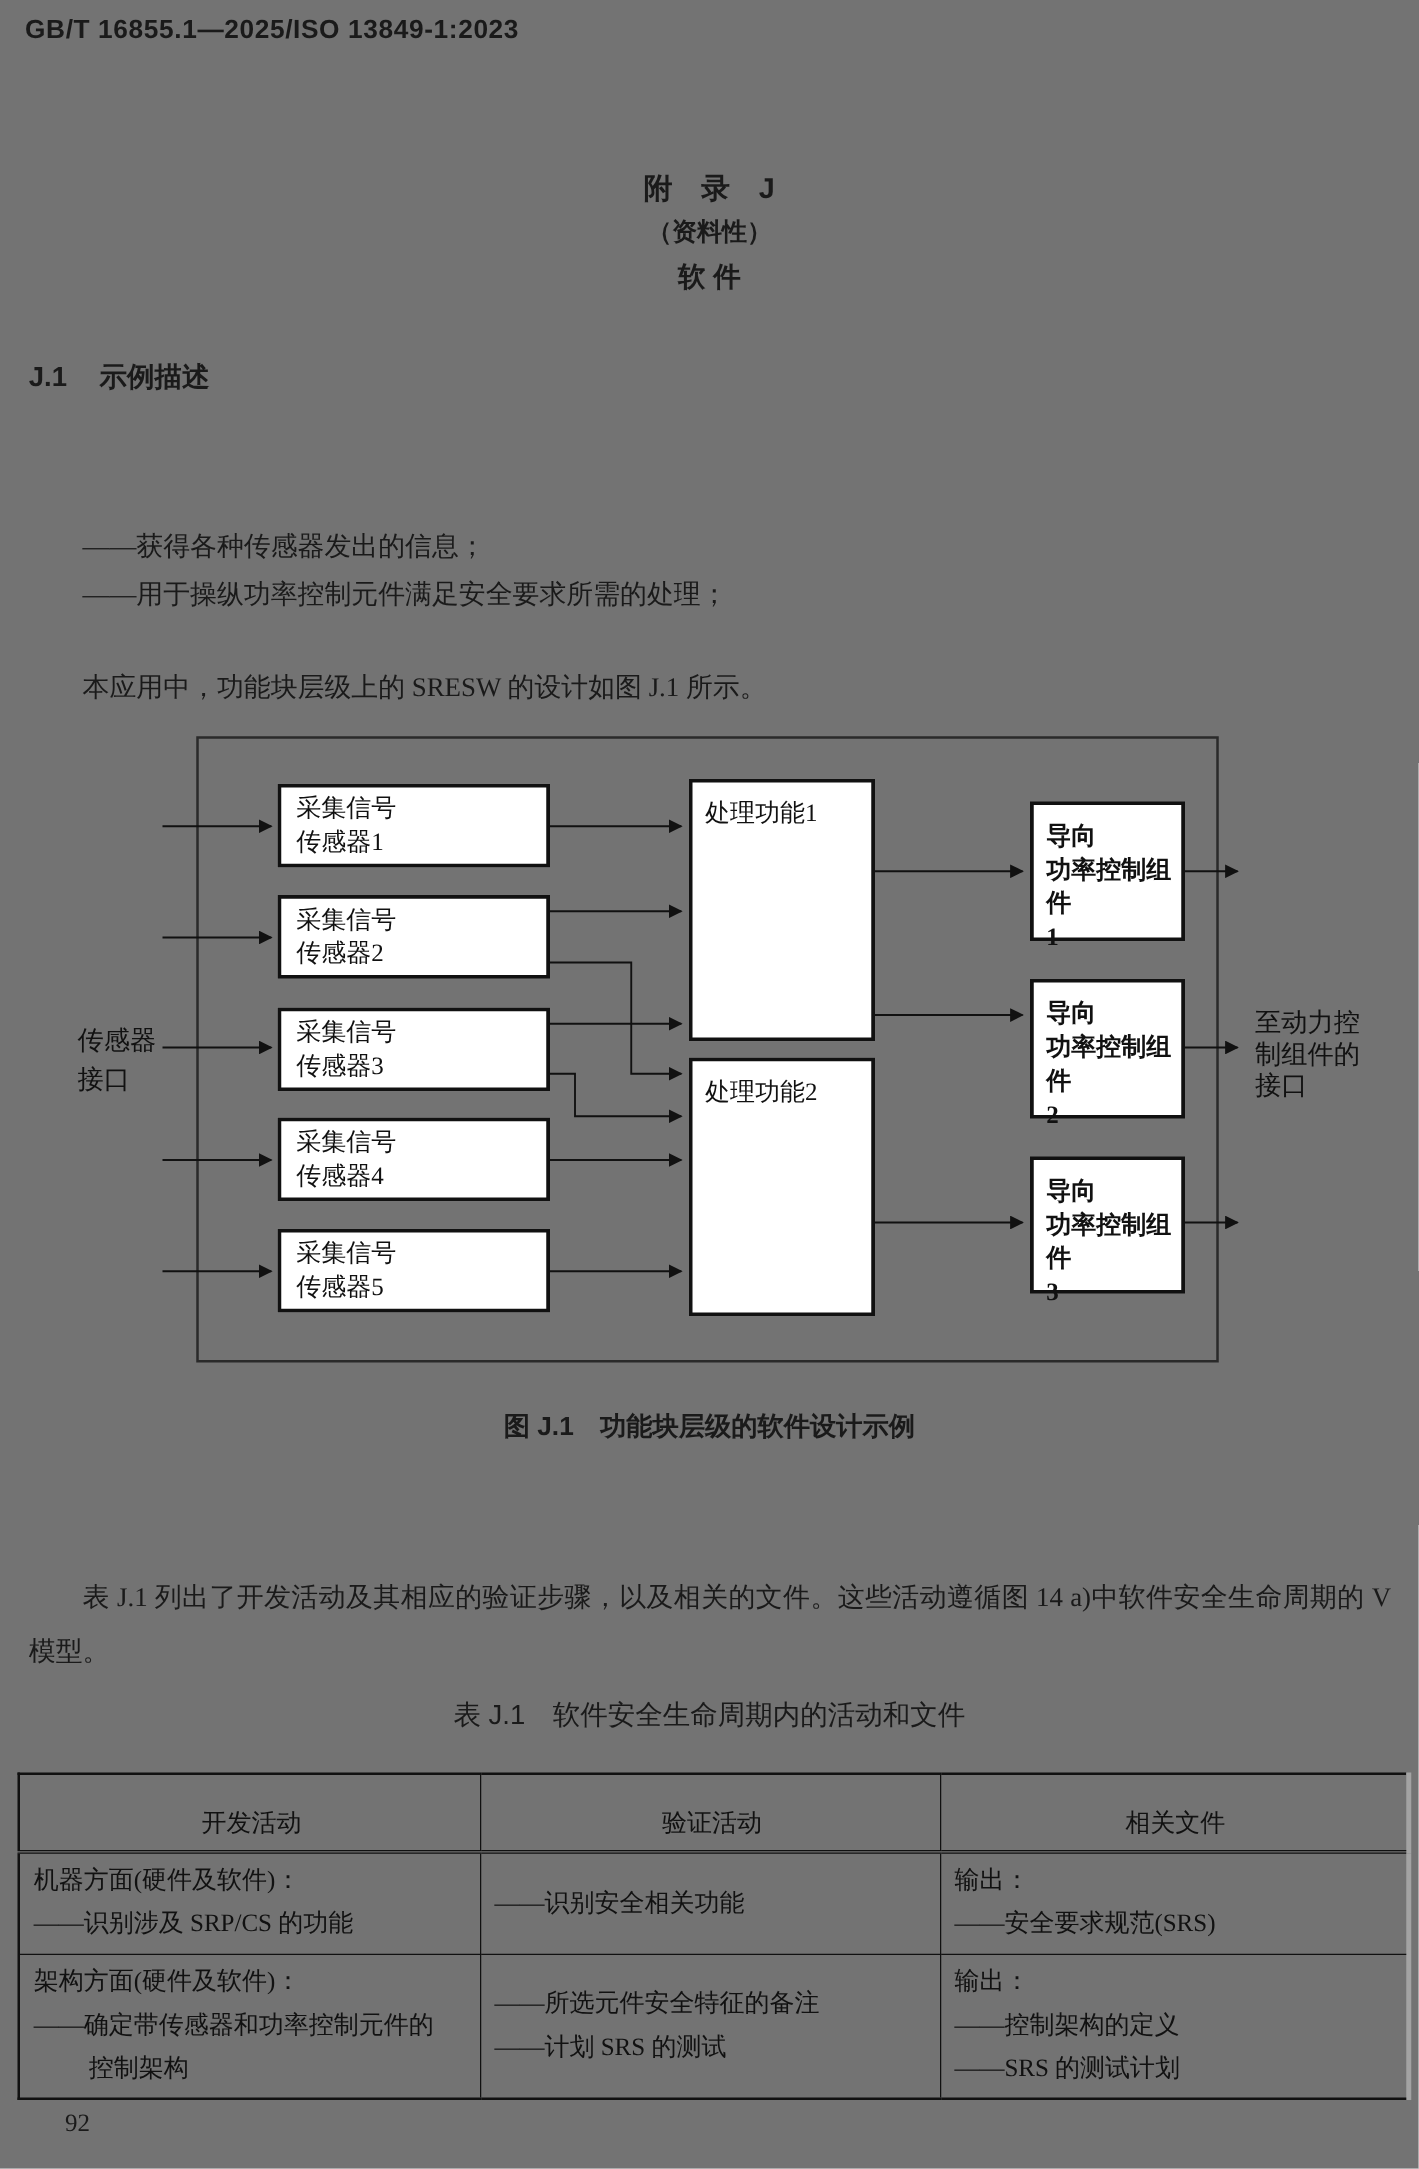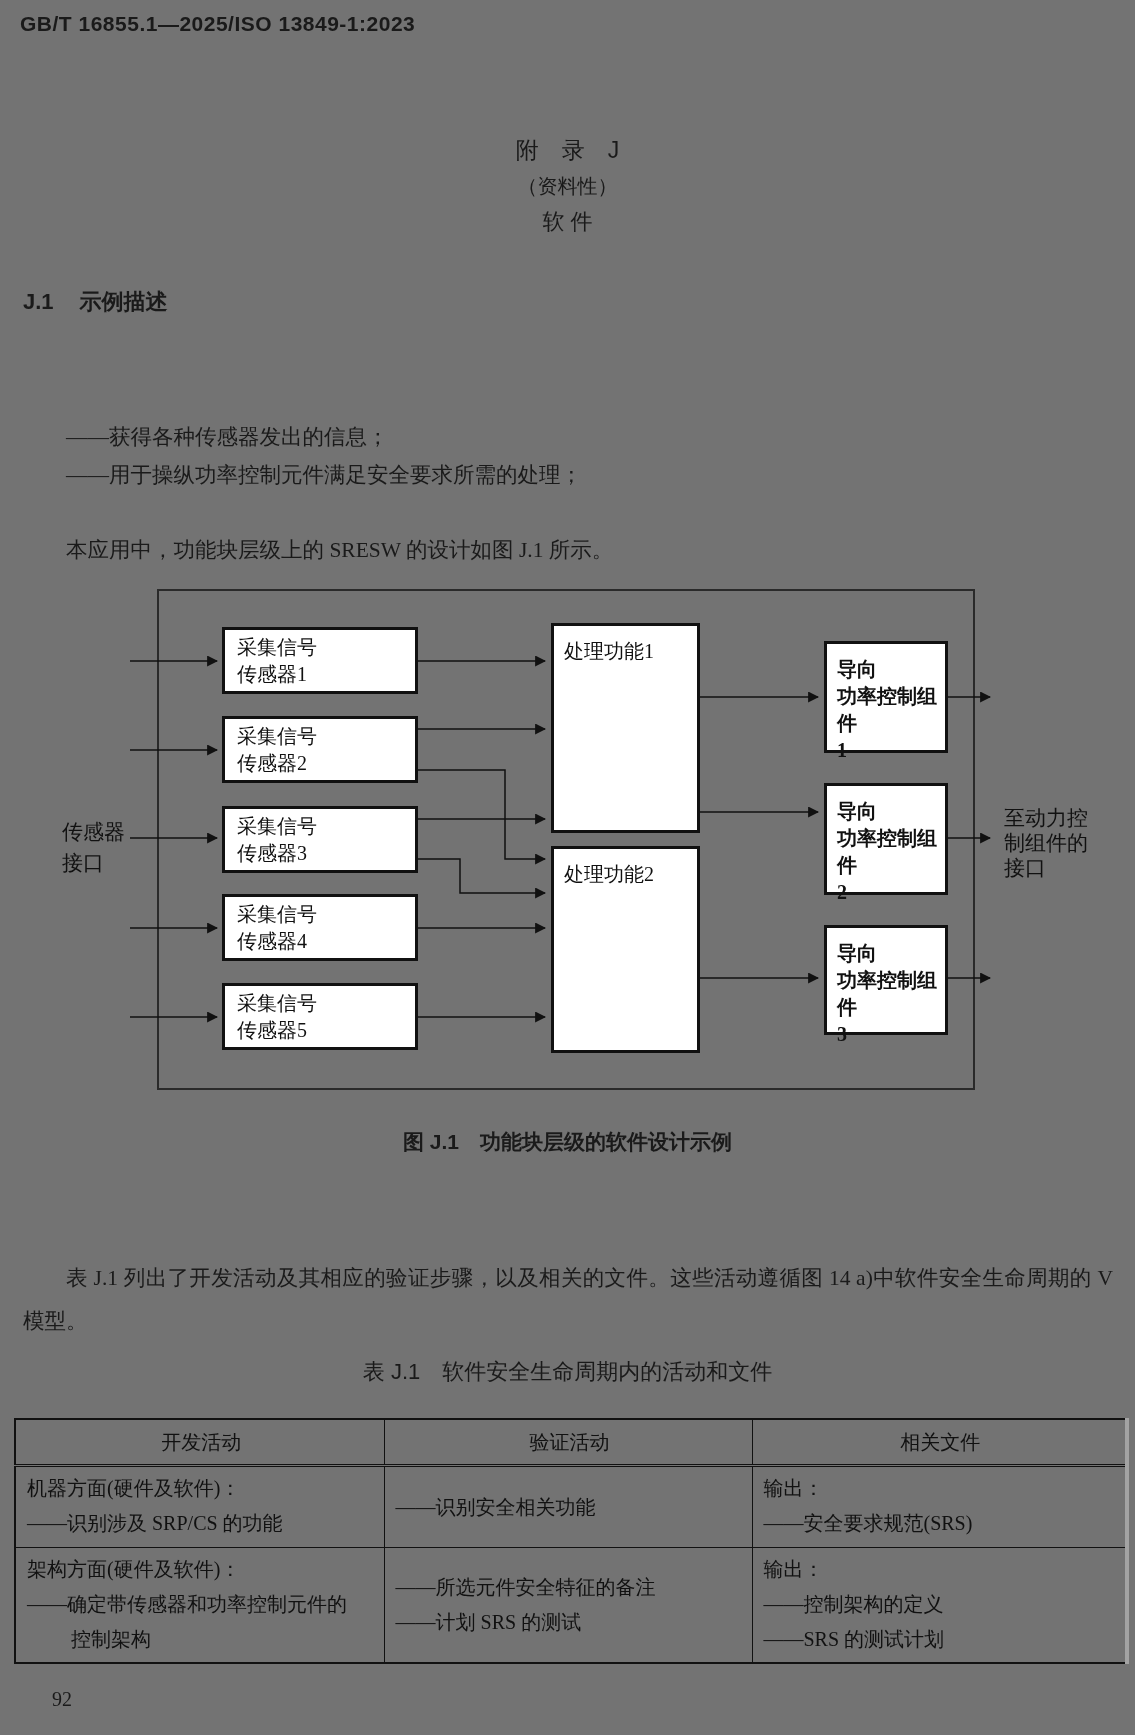--- a/index.html
+++ b/index.html
@@ -2,58 +2,58 @@
 <html><head>
 <meta charset="utf-8">
 <style>
   html,body{margin:0;padding:0;background:#ffffff;}
   .page{position:relative;width:1135px;height:1735px;background:#737373;color:#1a1a1a;
         font-family:"Liberation Serif","DejaVu Serif",serif;overflow:hidden;}
   .abs{position:absolute;}
   .doc-header{left:20px;top:12px;font-family:"Liberation Sans","DejaVu Sans",sans-serif;
               font-weight:bold;font-size:21px;letter-spacing:.5px;}
   .ttl{left:0;width:1135px;text-align:center;font-family:"Liberation Sans","DejaVu Sans",sans-serif;
-       font-weight:normal;line-height:28px;}
+       font-weight:bold;line-height:28px;}
   .ttl1{top:136px;font-size:23px;}
   .ttl2{top:172px;font-size:20px;}
   .ttl3{top:208px;font-size:22px;}
   .sec-heading{left:23px;font-family:"Liberation Sans","DejaVu Sans",sans-serif;
                font-weight:bold;font-size:22px;line-height:28px;}
   .sec-heading .num{margin-right:26px;}
   .body-par{left:23px;width:1090px;font-size:21.5px;line-height:43px;text-indent:2em;
             text-align:justify;margin:0;}
   .p1{top:334px;}
   .bullets{top:418px;left:23px;width:1090px;font-size:21.5px;}
   .bullets div{line-height:38px;text-indent:2em;}
   .p2{top:529px;}
   sub{font-size:.62em;}
   
   .diagram{left:0;top:589px;width:1135px;height:500px;}
   .dg-frame{position:absolute;left:157px;top:0;width:814px;height:497px;border:2px solid #2a2a2a;}
   .dg-svg{position:absolute;left:0;top:0;}
   .fbox{position:absolute;background:#ffffff;border:3px solid #111;box-sizing:border-box;
         font-size:20px;line-height:27px;color:#111;}
-  .sensor{left:222px;width:196px;height:67px;padding:4px 0 0 12px;}
+  .sensor{left:222px;width:218px;height:67px;padding:4px 0 0 12px;}
   .proc{left:551px;width:149px;padding:12px 0 0 10px;}
   .actu{left:824px;width:124px;padding:12px 0 0 10px;font-weight:bold;}
   .dg-label{position:absolute;font-size:21px;color:#111;}
   .lbl-left{left:62px;top:228px;width:68px;line-height:31px;}
   .lbl-right{left:1004px;top:217px;width:90px;line-height:25px;}
   .fig-caption{top:1128px;left:0;width:1135px;text-align:center;
                font-family:"Liberation Sans","DejaVu Sans",sans-serif;font-weight:bold;
                font-size:21px;line-height:28px;}
   .h-j2{top:1208px;}
   .h-j1{top:288px;}
   .pj2{top:1257px;}
   .tbl-caption{top:1358px;left:0;width:1135px;text-align:center;
                font-family:"Liberation Sans","DejaVu Sans",sans-serif;font-weight:normal;
                font-size:22px;line-height:28px;}
   
   .tbl{left:14px;top:1418px;width:1115px;border-collapse:collapse;font-size:20px;color:#111;}
-  .tbl th,.tbl td{border:1px solid #111;padding:0 8px 0 11px;}
+  .tbl th,.tbl td{border:1px solid #111;padding:16px 8px 0 11px;}
   .tbl th{height:44px;font-weight:normal;text-align:center;border-top:2px solid #111;
           border-bottom:3px double #111;}
   .tbl th:first-child,.tbl td:first-child{border-left:2px solid #111;}
   .tbl th:last-child,.tbl td:last-child{border-right:4px solid #a3a3a3;}
   .tbl tr:last-child td{border-bottom:2px solid #111;}
   .tbl td{vertical-align:top;padding-top:4px;}
   .tbl td.mid{vertical-align:middle;padding-top:0;}
   .r1 td{height:76px;}
   .r2 td{height:110px;}
   .cl{line-height:35px;}

